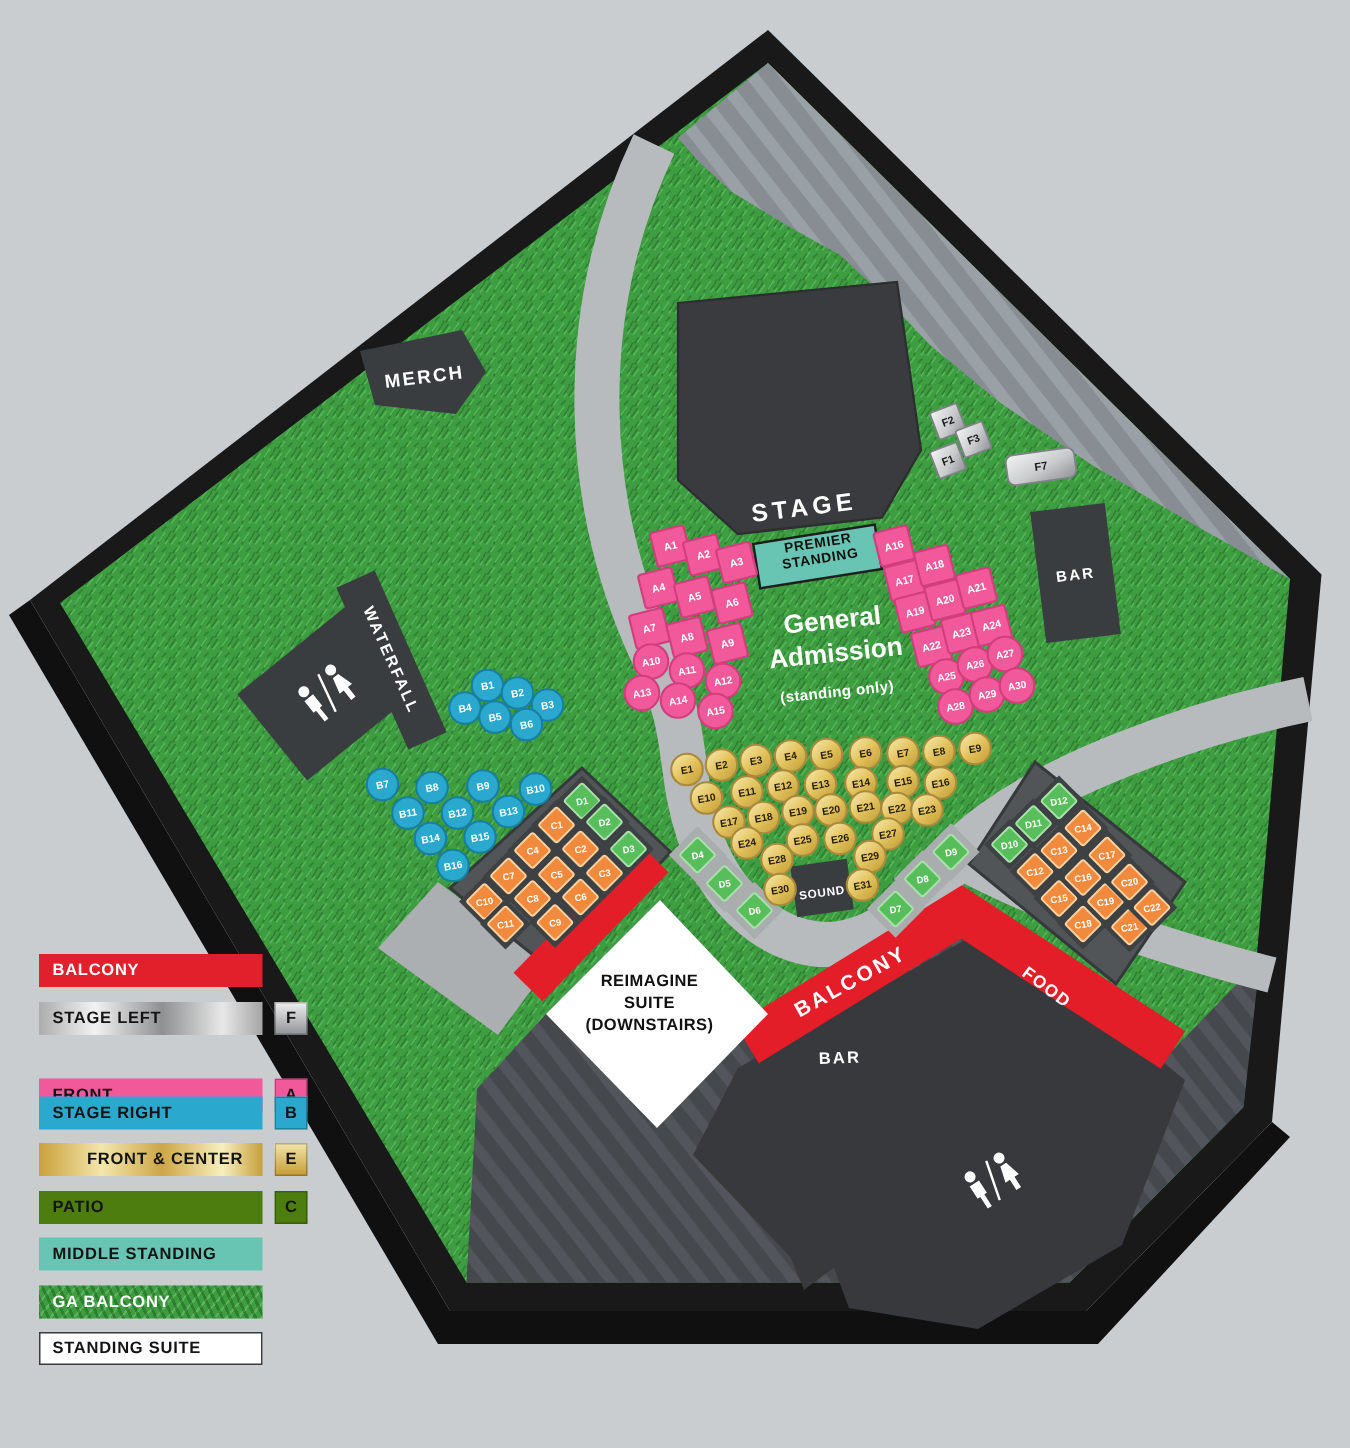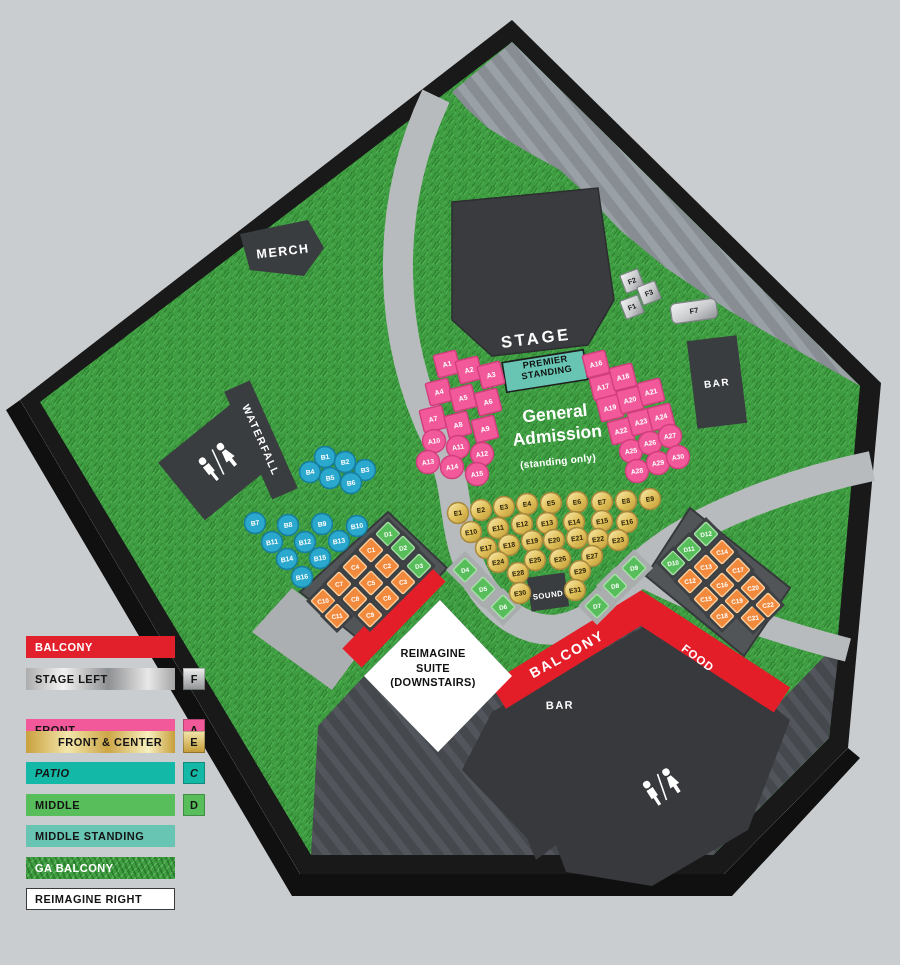--- a/index.html
+++ b/index.html
@@ -12,21 +12,21 @@
   .lg-strip{width:149px;height:22px;display:flex;align-items:center;
             font-size:11px;font-weight:bold;letter-spacing:.5px;color:#141414;
             padding-left:9px;box-sizing:border-box;}
   .lg-chip{width:22px;height:22px;margin-left:8px;display:flex;align-items:center;justify-content:center;
            font-size:11px;font-weight:bold;color:#141414;box-shadow:inset 0 0 0 1px rgba(0,0,0,.25);}
   .sw-red{background:#E2202B;color:#fff;}
   .sw-silver{background:linear-gradient(90deg,#ADADAD,#F2F2F2 25%,#8F9092 55%,#E8E8E8 82%,#A5A5A5);}
   .sw-pink{background:#F2599A;margin-top:20px;}
   .sw-cyan{background:#2AA8CD;}
   .sw-gold{background:linear-gradient(90deg,#C9A13D,#F3E6AB 28%,#CDA647 55%,#F7EFBE 82%,#C79F3C);padding-left:32px;}
-  .sw-orange{background:#14b8a6;font-style:italic;}
+  .sw-orange{background:#4d7c0f;}
   .sw-green{background:#58BD5B;}
   .sw-teal{background:#68C5B4;}
   .sw-white{background:#FFFFFF;box-shadow:inset 0 0 0 1px #3a3a3a;}
   .sw-grass{background-color:#3F9D41;color:#fff;
     background-image:repeating-linear-gradient(65deg,rgba(0,60,0,.30) 0 2px,transparent 2px 5px),
                      repeating-linear-gradient(-50deg,rgba(190,255,190,.22) 0 1.5px,transparent 1.5px 6px);}
   .ch-silver{background:linear-gradient(180deg,#F0F0F0,#8F9294);}
   .ch-gold{background:linear-gradient(180deg,#F3E6AB,#C49B35);}
 </style>
 </head>
@@ -677,47 +677,47 @@
         </div>
         <div class="lg-chip ch-silver">F</div>
       </div>
       <div class="lg-row">
         <div class="lg-strip sw-pink">
           <span>FRONT</span>
         </div>
         <div class="lg-chip sw-pink">A</div>
       </div>
       <div class="lg-row">
+        <div class="lg-strip sw-cyan">
+          <span>STAGE RIGHT</span>
+        </div>
+        <div class="lg-chip sw-cyan">B</div>
+      </div>
+      <div class="lg-row">
         <div class="lg-strip sw-gold">
           <span>FRONT &amp; CENTER</span>
         </div>
         <div class="lg-chip ch-gold">E</div>
       </div>
       <div class="lg-row">
         <div class="lg-strip sw-orange">
           <span>PATIO</span>
         </div>
         <div class="lg-chip sw-orange">C</div>
       </div>
       <div class="lg-row">
-        <div class="lg-strip sw-green">
-          <span>MIDDLE</span>
-        </div>
-        <div class="lg-chip sw-green">D</div>
-      </div>
-      <div class="lg-row">
         <div class="lg-strip sw-teal">
           <span>MIDDLE STANDING</span>
         </div>
       </div>
       <div class="lg-row">
         <div class="lg-strip sw-grass">
           <span>GA BALCONY</span>
         </div>
       </div>
       <div class="lg-row">
         <div class="lg-strip sw-white">
-          <span>REIMAGINE RIGHT</span>
+          <span>STANDING SUITE</span>
         </div>
       </div>
     </div>
 
 </div>
 
 </body></html>

